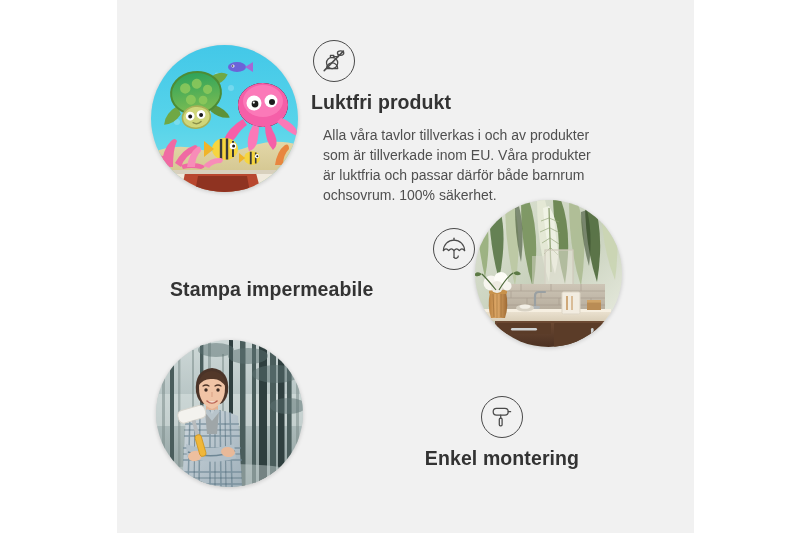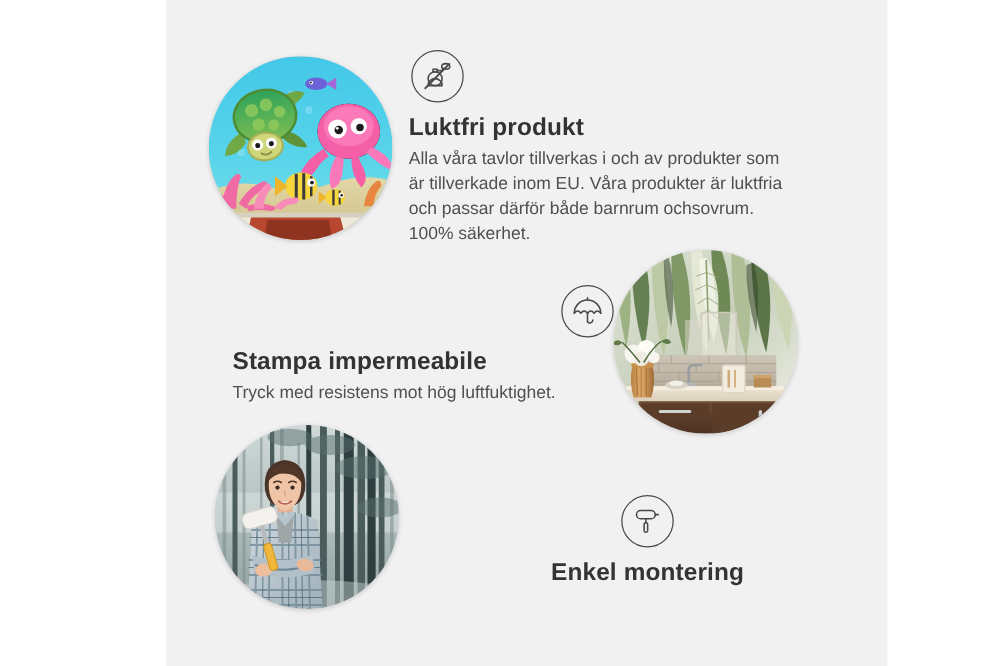--- a/index.html
+++ b/index.html
@@ -15,21 +15,21 @@
   #stage {
     position: relative;
     width: 800px;
     height: 533px;
     background: #ffffff;
   }
 
   
   #panel {
     position: absolute;
-    left: 133px;
+    left: 117px;
     top: 0;
     width: 534px;
     height: 533px;
     background: #f1f1f1;
     overflow: hidden;
     padding-left: 43px;
   }
 
   
   .photo {
@@ -62,21 +62,21 @@
 
   .feature h2 {
     margin: 9px 0 3px 0;
     font-size: 19.5px;
     font-weight: bold;
     color: #333333;
     letter-spacing: .1px;
     line-height: 1.2;
   }
   .feature p {
-    margin: 0;
+    margin: 12px;
     font-size: 14px;
     color: #4f4f4f;
     line-height: 1.42;
   }
 
   
   #feature-odorless { left: 194px; top: 40px; width: 300px; text-align: left; }
   #feature-odorless .icon-ring { margin-left: 2px; }
 
   
@@ -502,21 +502,20 @@
               <path d="M13 14.6 L13 21.4"></path>
 
               <path d="M13 21.4 A2.4 2.4 0 0 0 17.3 20"></path>
 
               <path d="M13 4 L13 2.2"></path>
             </g>
           </svg>
         </div>
       </div>
       <h2>Stampa impermeabile</h2>
-      <p>Tryck med resistens mot hög luftfuktighet.</p>
     </div>
 
     <div class="feature" id="feature-mounting">
       <div class="icon-wrap">
         <div class="icon-ring">
           <svg width="26" height="26" viewBox="0 0 26 26" xmlns="http://www.w3.org/2000/svg">
             <g fill="none" stroke="#4a4a4a" stroke-width="1.25" stroke-linecap="round" stroke-linejoin="round">
 
               <rect x="4.2" y="4.4" width="15" height="6.6" rx="3.3"></rect>
 

